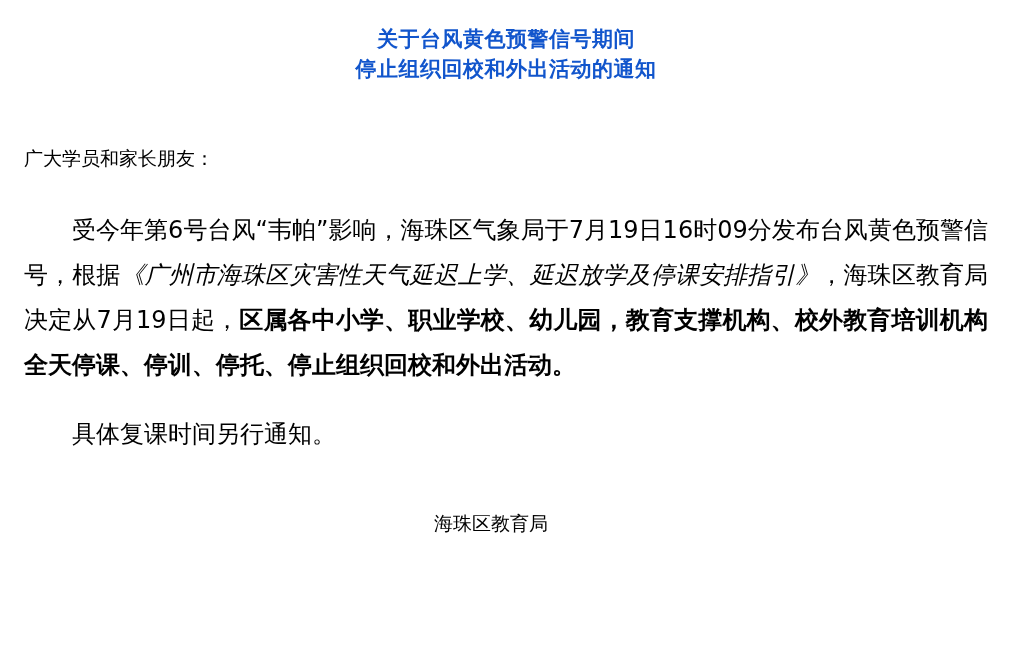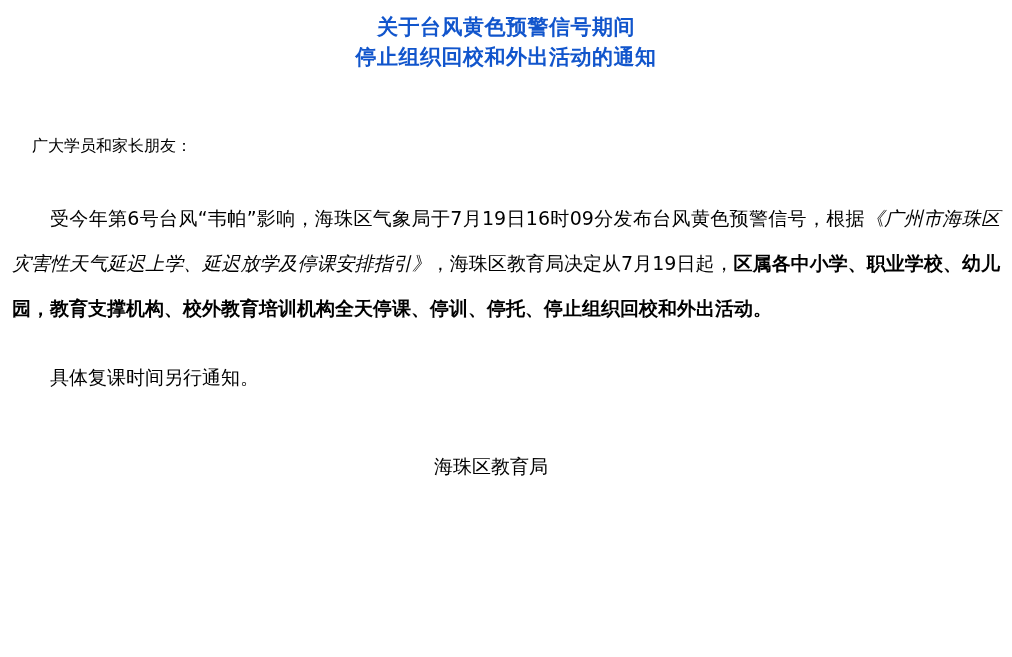--- a/index.html
+++ b/index.html
@@ -12,21 +12,21 @@
     background: #ffffff;
     font-family: "Liberation Serif", "DejaVu Serif", serif;
     color: #000000;
     overflow: hidden;
   }
   .page {
     position: relative;
     width: 1012px;
     height: 641px;
     box-sizing: border-box;
-    padding: 4px;
+    padding: 16px;
   }
   .title-block {
     padding-top: 8px;
     text-align: center;
   }
   .title-line {
     color: #1155cc;
     font-weight: bold;
     font-size: 21px;
     line-height: 30px;
@@ -34,29 +34,28 @@
     font-family: "Liberation Sans", "DejaVu Sans", sans-serif;
   }
   .body-block {
     padding: 0 8px 0 8px;
     font-size: 19.5px;
     line-height: 44px;
   }
   .salutation {
     margin-top: 52px;
     font-family: "DejaVu Sans", "Liberation Sans", sans-serif;
-    font-size: 16px;
-    margin-left: 20px;
+    font-size: 19px;
   }
   .para {
     margin-top: 28px;
     text-align: justify;
     text-justify: inter-ideograph;
     font-family: "DejaVu Sans", "Liberation Sans", sans-serif;
-    font-size: 19px;
+    font-size: 24px;
     line-height: 45px;
   }
   .indent {
     text-indent: 2em;
   }
   .bold {
     font-weight: bold;
   }
   .booktitle {
     font-style: italic;

